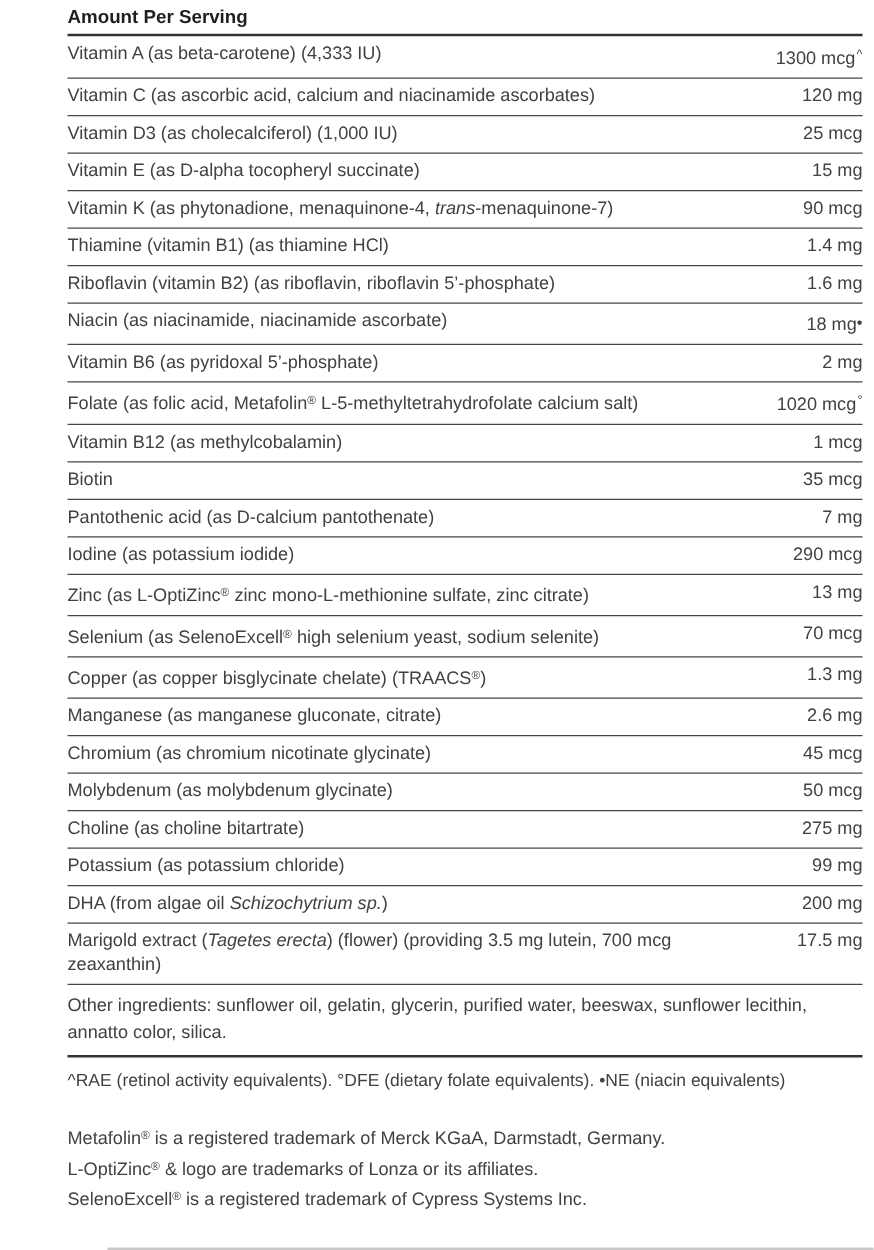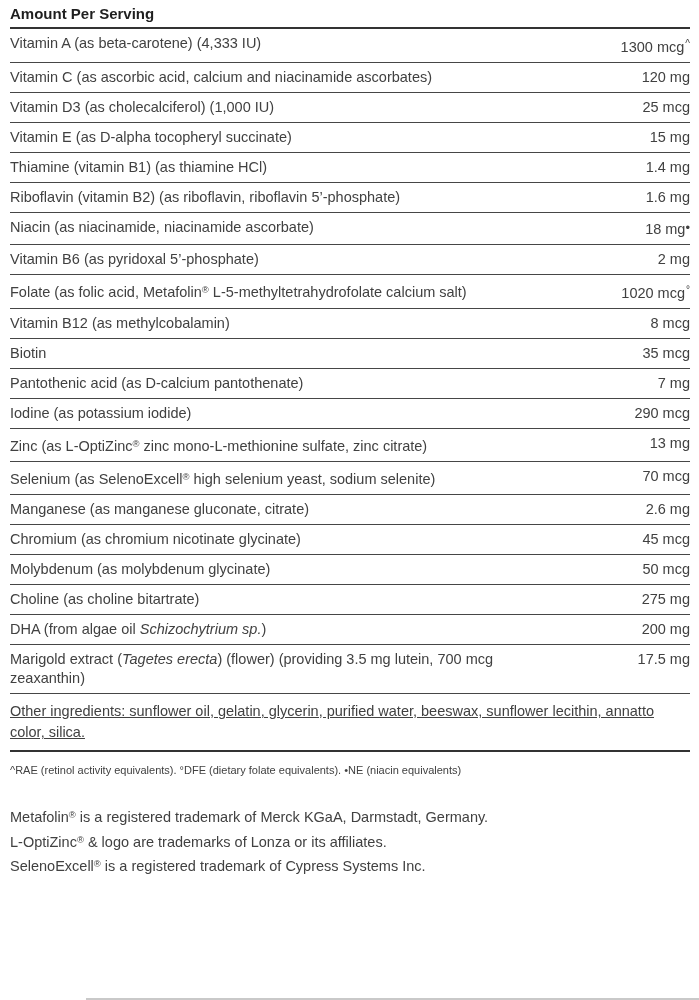--- a/index.html
+++ b/index.html
@@ -3,21 +3,21 @@
 <meta charset="utf-8">
 <style>
   * { box-sizing: border-box; margin: 0; padding: 0; }
   html, body { background: #ffffff; }
   body {
     width: 699px; height: 1000px; overflow: hidden; position: relative;
     font-family: "Liberation Sans", sans-serif;
     color: #414141;
     -webkit-font-smoothing: antialiased;
   }
-  .wrap { padding: 0 9px 0 10px; }
+  .wrap { padding: 0 9px 0 10px; margin-left: 44px; }
 
   .hdr {
     font-size: 15px; line-height: 15px; font-weight: bold; color: #1f1f1f;
     padding: 6px 0 6px 0;
     border-bottom: 2.5px solid #333333;
   }
 
   .row {
     display: flex; justify-content: space-between; align-items: flex-start;
     border-bottom: 1.5px solid #464646;
@@ -28,24 +28,23 @@
   .row .amount { white-space: nowrap; text-align: right; }
   .mark { font-size: 10px; vertical-align: 5px; margin-left: 1px; }
   .mark.dot { font-size: 13px; vertical-align: 2px; margin-left: 0; }
   .it { font-style: italic; }
   .reg { font-size: 9.5px; vertical-align: 4px; }
 
   .other {
     font-size: 14.5px; line-height: 21px;
     padding: 7px 0 7px 0;
     border-bottom: 2.5px solid #333333;
-    text-decoration: underline;
   }
   .footnote {
-    font-size: 11px; line-height: 19px;
+    font-size: 14px; line-height: 19px;
     padding-top: 9px;
   }
   .tm-block { margin-top: 24px; }
   .tm { font-size: 14.5px; line-height: 21.5px; }
 
   .cutoff {
     position: absolute; bottom: 0; left: 86px; right: 0;
     border-top: 2px solid #c9c9c9;
   }
 </style>
@@ -67,20 +66,24 @@
       </div>
       <div class="row">
         <div class="label"><span>Vitamin D3 (as cholecalciferol) (1,000 IU)</span></div>
         <div class="amount"><span>25 mcg</span></div>
       </div>
       <div class="row">
         <div class="label"><span>Vitamin E (as D-alpha tocopheryl succinate)</span></div>
         <div class="amount"><span>15 mg</span></div>
       </div>
       <div class="row">
+        <div class="label"><span>Vitamin K (as phytonadione, menaquinone-4, </span><span class="it">trans</span><span>-menaquinone-7)</span></div>
+        <div class="amount"><span>90 mcg</span></div>
+      </div>
+      <div class="row">
         <div class="label"><span>Thiamine (vitamin B1) (as thiamine HCl)</span></div>
         <div class="amount"><span>1.4 mg</span></div>
       </div>
       <div class="row">
         <div class="label"><span>Riboflavin (vitamin B2) (as riboflavin, riboflavin 5’-phosphate)</span></div>
         <div class="amount"><span>1.6 mg</span></div>
       </div>
       <div class="row">
         <div class="label"><span>Niacin (as niacinamide, niacinamide ascorbate)</span></div>
         <div class="amount"><span>18 mg</span><span class="mark dot">•</span></div>
@@ -88,21 +91,21 @@
       <div class="row">
         <div class="label"><span>Vitamin B6 (as pyridoxal 5’-phosphate)</span></div>
         <div class="amount"><span>2 mg</span></div>
       </div>
       <div class="row">
         <div class="label"><span>Folate (as folic acid, Metafolin</span><span class="reg">®</span><span> L-5-methyltetrahydrofolate calcium salt)</span></div>
         <div class="amount"><span>1020 mcg</span><span class="mark">°</span></div>
       </div>
       <div class="row">
         <div class="label"><span>Vitamin B12 (as methylcobalamin)</span></div>
-        <div class="amount"><span>8 mcg</span></div>
+        <div class="amount"><span>1 mcg</span></div>
       </div>
       <div class="row">
         <div class="label"><span>Biotin</span></div>
         <div class="amount"><span>35 mcg</span></div>
       </div>
       <div class="row">
         <div class="label"><span>Pantothenic acid (as D-calcium pantothenate)</span></div>
         <div class="amount"><span>7 mg</span></div>
       </div>
       <div class="row">
@@ -111,34 +114,42 @@
       </div>
       <div class="row">
         <div class="label"><span>Zinc (as L-OptiZinc</span><span class="reg">®</span><span> zinc mono-L-methionine sulfate, zinc citrate)</span></div>
         <div class="amount"><span>13 mg</span></div>
       </div>
       <div class="row">
         <div class="label"><span>Selenium (as SelenoExcell</span><span class="reg">®</span><span> high selenium yeast, sodium selenite)</span></div>
         <div class="amount"><span>70 mcg</span></div>
       </div>
       <div class="row">
+        <div class="label"><span>Copper (as copper bisglycinate chelate) (TRAACS</span><span class="reg">®</span><span>)</span></div>
+        <div class="amount"><span>1.3 mg</span></div>
+      </div>
+      <div class="row">
         <div class="label"><span>Manganese (as manganese gluconate, citrate)</span></div>
         <div class="amount"><span>2.6 mg</span></div>
       </div>
       <div class="row">
         <div class="label"><span>Chromium (as chromium nicotinate glycinate)</span></div>
         <div class="amount"><span>45 mcg</span></div>
       </div>
       <div class="row">
         <div class="label"><span>Molybdenum (as molybdenum glycinate)</span></div>
         <div class="amount"><span>50 mcg</span></div>
       </div>
       <div class="row">
         <div class="label"><span>Choline (as choline bitartrate)</span></div>
         <div class="amount"><span>275 mg</span></div>
+      </div>
+      <div class="row">
+        <div class="label"><span>Potassium (as potassium chloride)</span></div>
+        <div class="amount"><span>99 mg</span></div>
       </div>
       <div class="row">
         <div class="label"><span>DHA (from algae oil </span><span class="it">Schizochytrium sp.</span><span>)</span></div>
         <div class="amount"><span>200 mg</span></div>
       </div>
       <div class="row tall">
         <div class="label"><span>Marigold extract (</span><span class="it">Tagetes erecta</span><span>) (flower) (providing 3.5 mg lutein, 700 mcg zeaxanthin)</span></div>
         <div class="amount"><span>17.5 mg</span></div>
       </div>
     </div>

